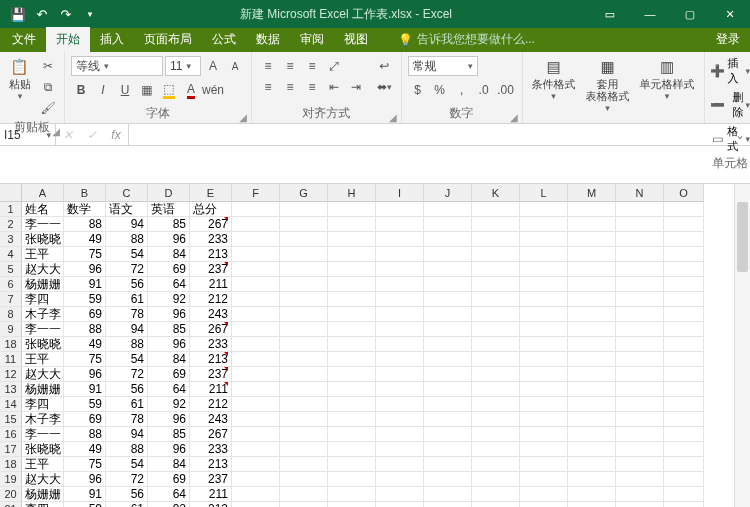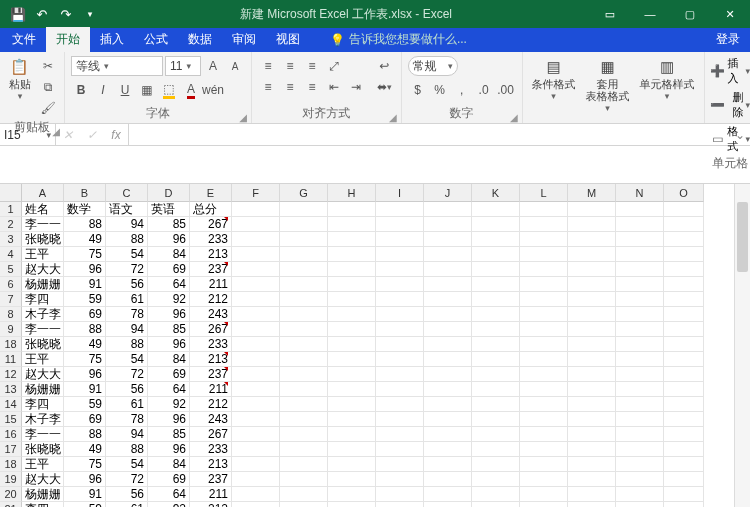--- a/index.html
+++ b/index.html
@@ -3,21 +3,21 @@
 <meta charset="utf-8">
 <style>
 *{box-sizing:border-box;margin:0;padding:0;font-family:"Microsoft YaHei","Segoe UI",sans-serif;font-size:12px;}
 body{background:#fff;overflow:hidden;width:750px;height:507px;}
 .titlebar{height:28px;background:#0f6b3c;display:flex;align-items:center;color:#fff;}
 .titlebar .qat{display:flex;padding-left:6px;gap:0;}
 .titlebar .qat .qi{width:24px;height:24px;display:flex;align-items:center;justify-content:center;color:#fff;font-size:13px;}
 .titlebar .title{flex:1;text-align:center;font-size:12px;color:#cfe6d9;}
 .titlebar .winctl{display:flex;}
 .titlebar .winctl .wc{width:40px;height:28px;display:flex;align-items:center;justify-content:center;color:#fff;font-size:11px;}
-.tabs{height:24px;background:#1d4ed8;display:flex;align-items:flex-end;padding-left:2px;}
+.tabs{height:24px;background:#4d7c0f;display:flex;align-items:flex-end;padding-left:2px;}
 .tabs .tab{padding:4px 10px;color:#fff;font-size:12px;cursor:pointer;}
 .tabs .tab.active{background:#f3f3f3;color:#0f6b3c;}
 .tabs .tell{margin-left:12px;color:#bfe0cd;display:flex;align-items:center;gap:4px;padding:4px 8px;}
 .tabs .right{margin-left:auto;display:flex;align-items:center;}
 .tabs .right .r{padding:4px 10px;color:#fff;text-align:center;}
 .ribbon{height:72px;background:#f3f3f3;border-bottom:1px solid #d4d4d4;display:flex;}
 .group{border-right:1px solid #e1e1e1;display:flex;flex-direction:column;justify-content:space-between;padding:4px 6px 1px;}
 .group .gbody{display:flex;gap:4px;align-items:flex-start;}
 .group .glabel{text-align:center;color:#666;font-size:11px;padding-top:1px;position:relative;}
 .group .glabel .dl{position:absolute;right:-2px;bottom:-1px;font-size:10px;color:#999;}
@@ -69,20 +69,21 @@
     <div class="wc">▢</div>
     <div class="wc">✕</div>
   </div>
 </div>
 
 <div class="tabs">
   <div id="tabs-holder" style="display:flex;">
       <div class="tab">文件</div>
       <div class="tab active">开始</div>
       <div class="tab">插入</div>
+      <div class="tab">页面布局</div>
       <div class="tab">公式</div>
       <div class="tab">数据</div>
       <div class="tab">审阅</div>
       <div class="tab">视图</div>
     </div>
   <div class="tell">
       <span>💡</span>
       <span>告诉我您想要做什么...</span>
     </div>
   <div class="right">
@@ -158,21 +159,21 @@
       <div class="stack" style="margin-left:4px;">
         <div class="smbtn" style="width:auto;padding:0 3px;">↩</div>
         <div class="smbtn" style="width:auto;padding:0 3px;">⬌ <span class="dd">▾</span></div>
       </div>
     </div>
     <div class="glabel"><span>对齐方式</span><span class="dl">◢</span></div>
   </div>
 
   <div class="group">
     <div class="gbody stack">
-      <div class="sel" style="width:50px;border-radius:10px;">
+      <div class="sel" style="width:70px;">
           <span>常规</span>
           <span class="dd" style="margin-left:auto;">▾</span>
         </div>
       <div class="row">
         <div class="smbtn">$</div>
         <div class="smbtn">%</div>
         <div class="smbtn">,</div>
         <div class="smbtn">.0</div>
         <div class="smbtn">.00</div>
       </div>

